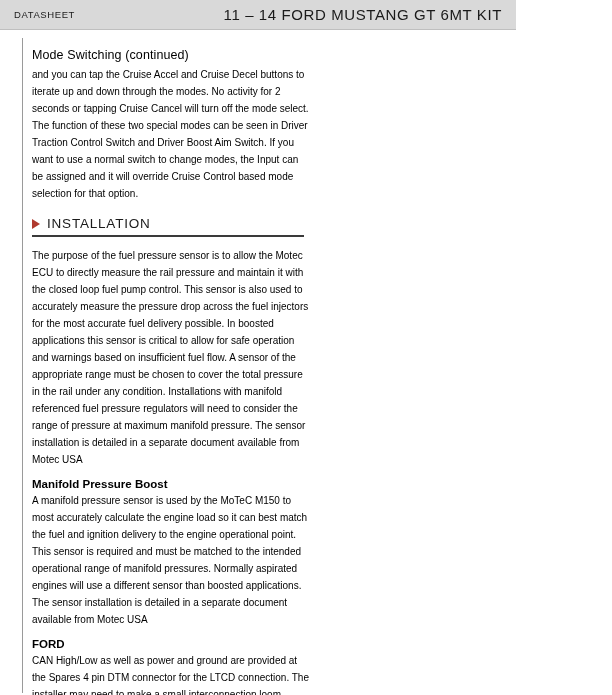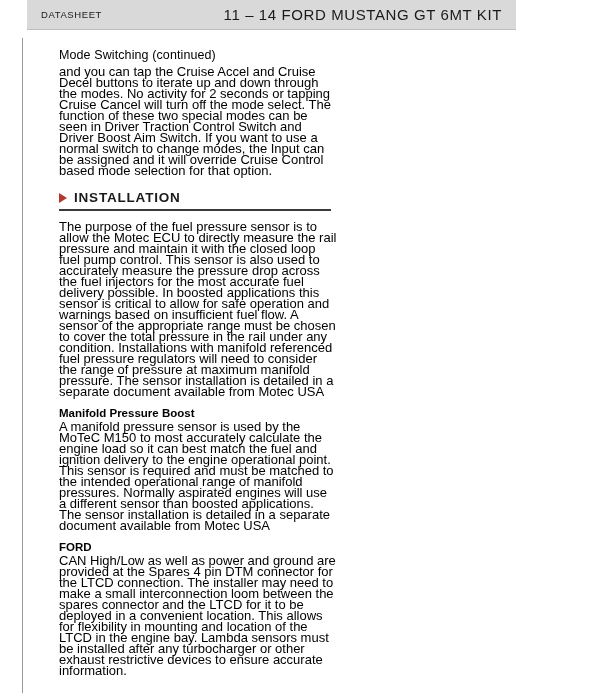--- a/index.html
+++ b/index.html
@@ -13,21 +13,20 @@
     font-family: "Liberation Sans", sans-serif;
     color: #000000;
     overflow: hidden;
     position: relative;
   }
   .page {
     width: 516px;
     height: 695px;
     position: relative;
     box-sizing: border-box;
-    padding-left: 27px;
   }
   
   .header {
     height: 30px;
     background: #d9d9d9;
     border-bottom: 1px solid #bfbfbf;
     display: flex;
     align-items: center;
     justify-content: space-between;
     padding: 0 14px;
@@ -66,22 +65,22 @@
     color: #000;
     letter-spacing: 0.1px;
   }
   h3.sub-title {
     font-size: 11.5px;
     font-weight: bold;
     margin: 10px 0 2px 0;
     color: #000;
   }
   p.body {
-    font-size: 13px;
-    line-height: 11px;
+    font-size: 10px;
+    line-height: 17px;
     margin: 0 0 2px 0;
     color: #000;
     text-align: left;
   }
   
   .install-head {
     margin: 14px 0 10px 0;
     position: relative;
   }
   .install-row {
@@ -92,21 +91,21 @@
   .tri-icon {
     width: 0;
     height: 0;
     border-left: 8px solid #b03a2e;
     border-top: 5.5px solid transparent;
     border-bottom: 5.5px solid transparent;
     display: block;
   }
   .install-label {
     font-size: 13.5px;
-    font-weight: bold;
+    font-weight: normal;
     letter-spacing: 0.8px;
     color: #1a1a1a;
   }
   .install-rule {
     height: 2px;
     background: #3a3a3a;
     margin-top: 4px;
     width: 272px;
   }
   .blk {

